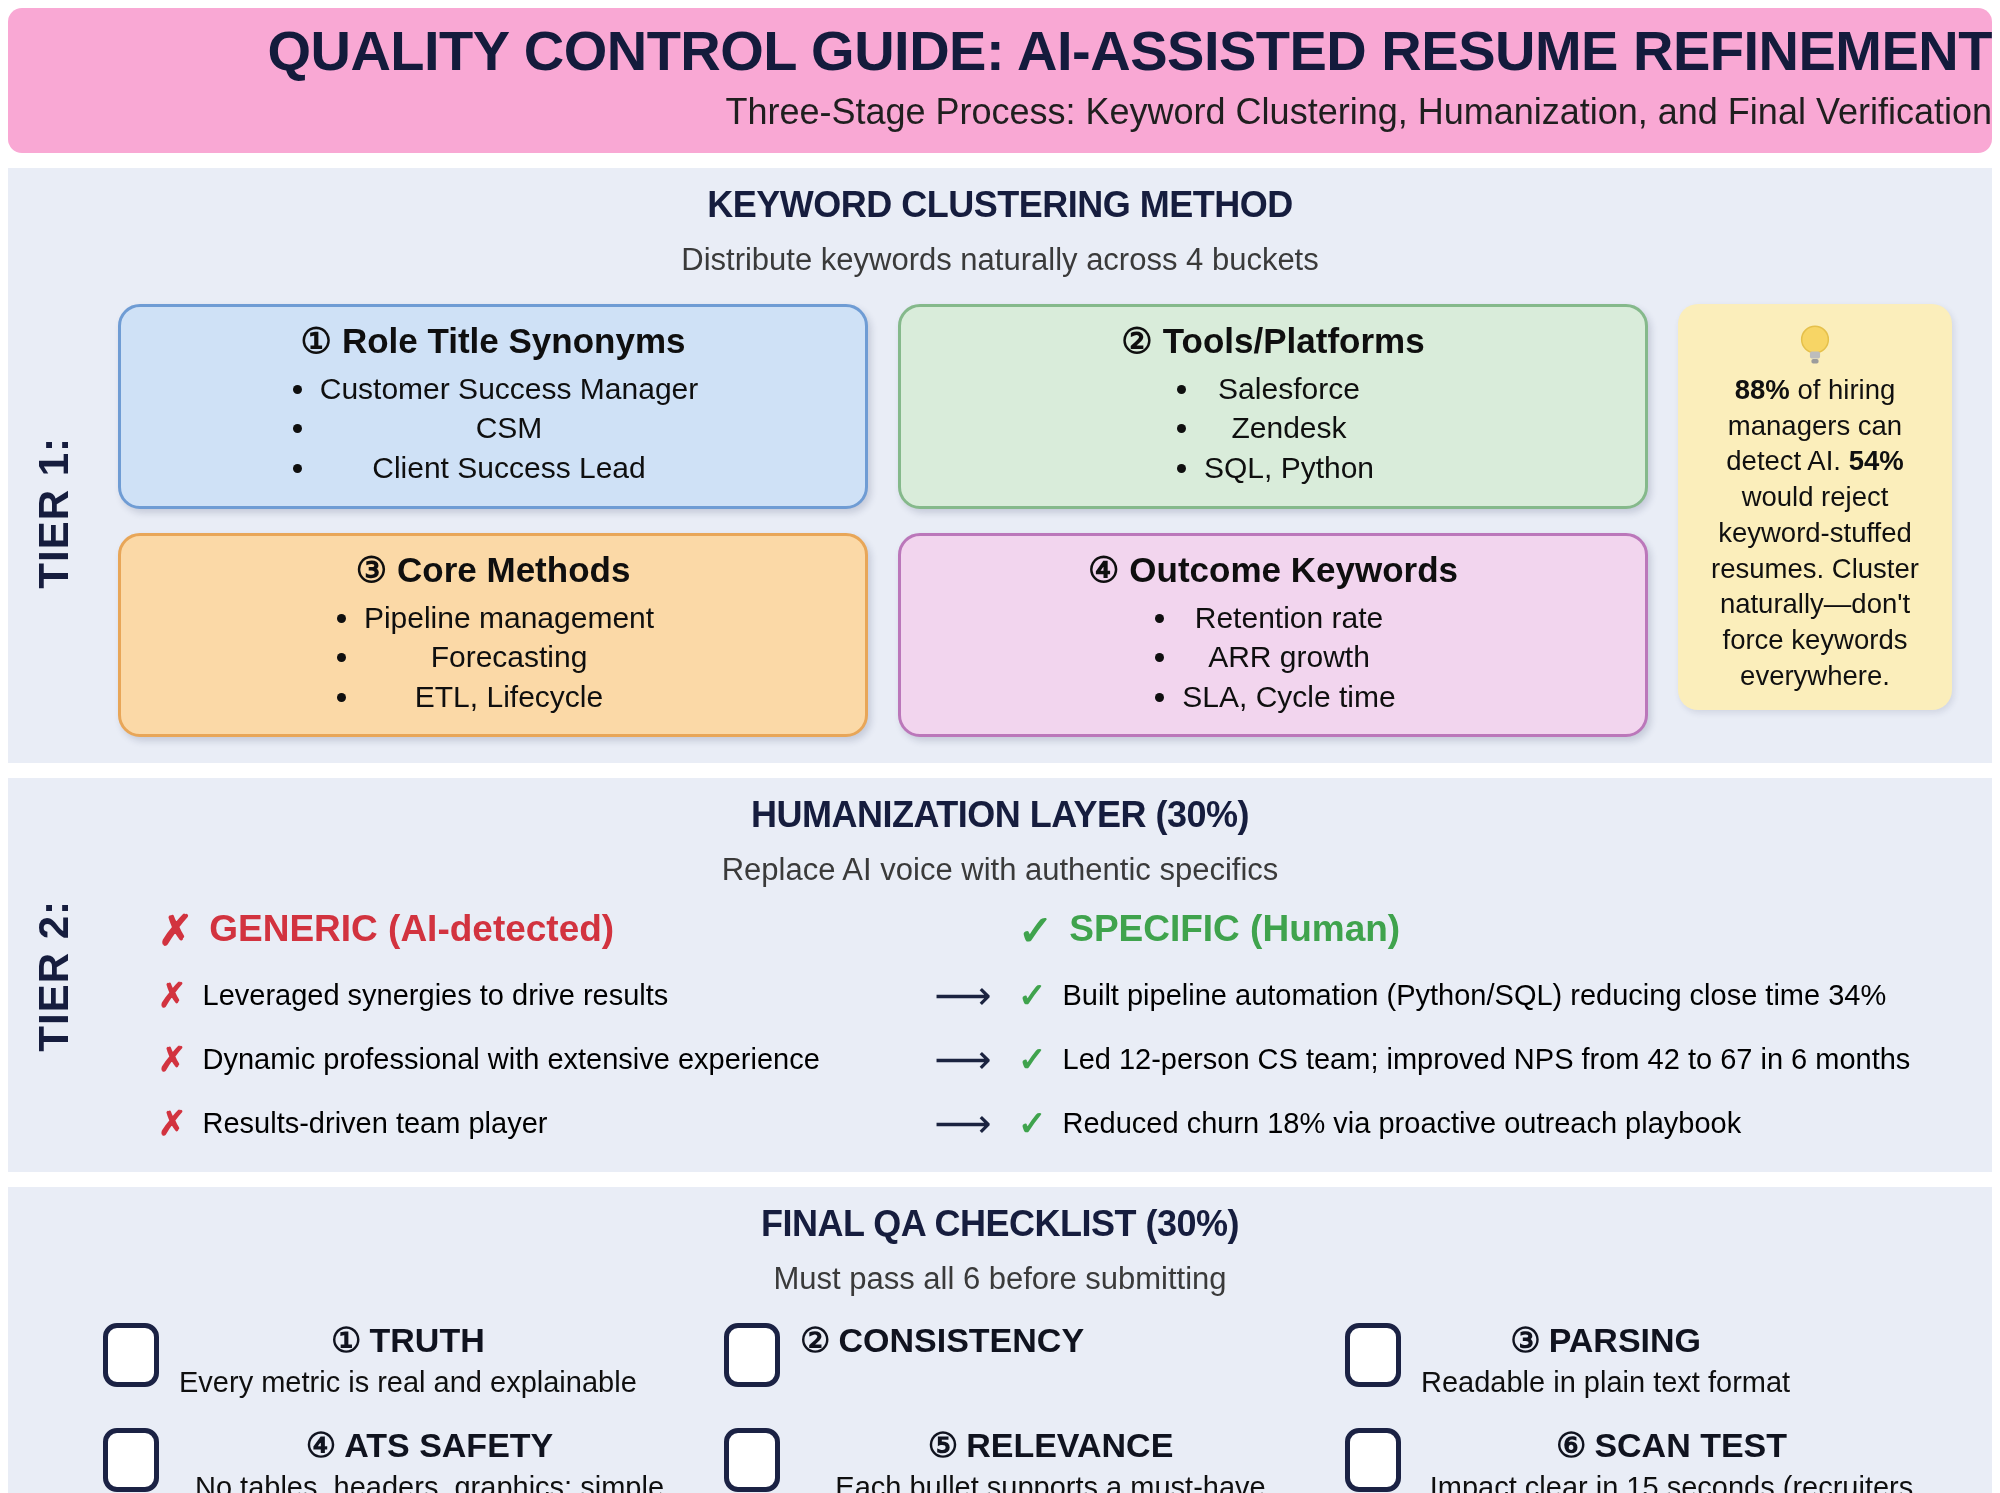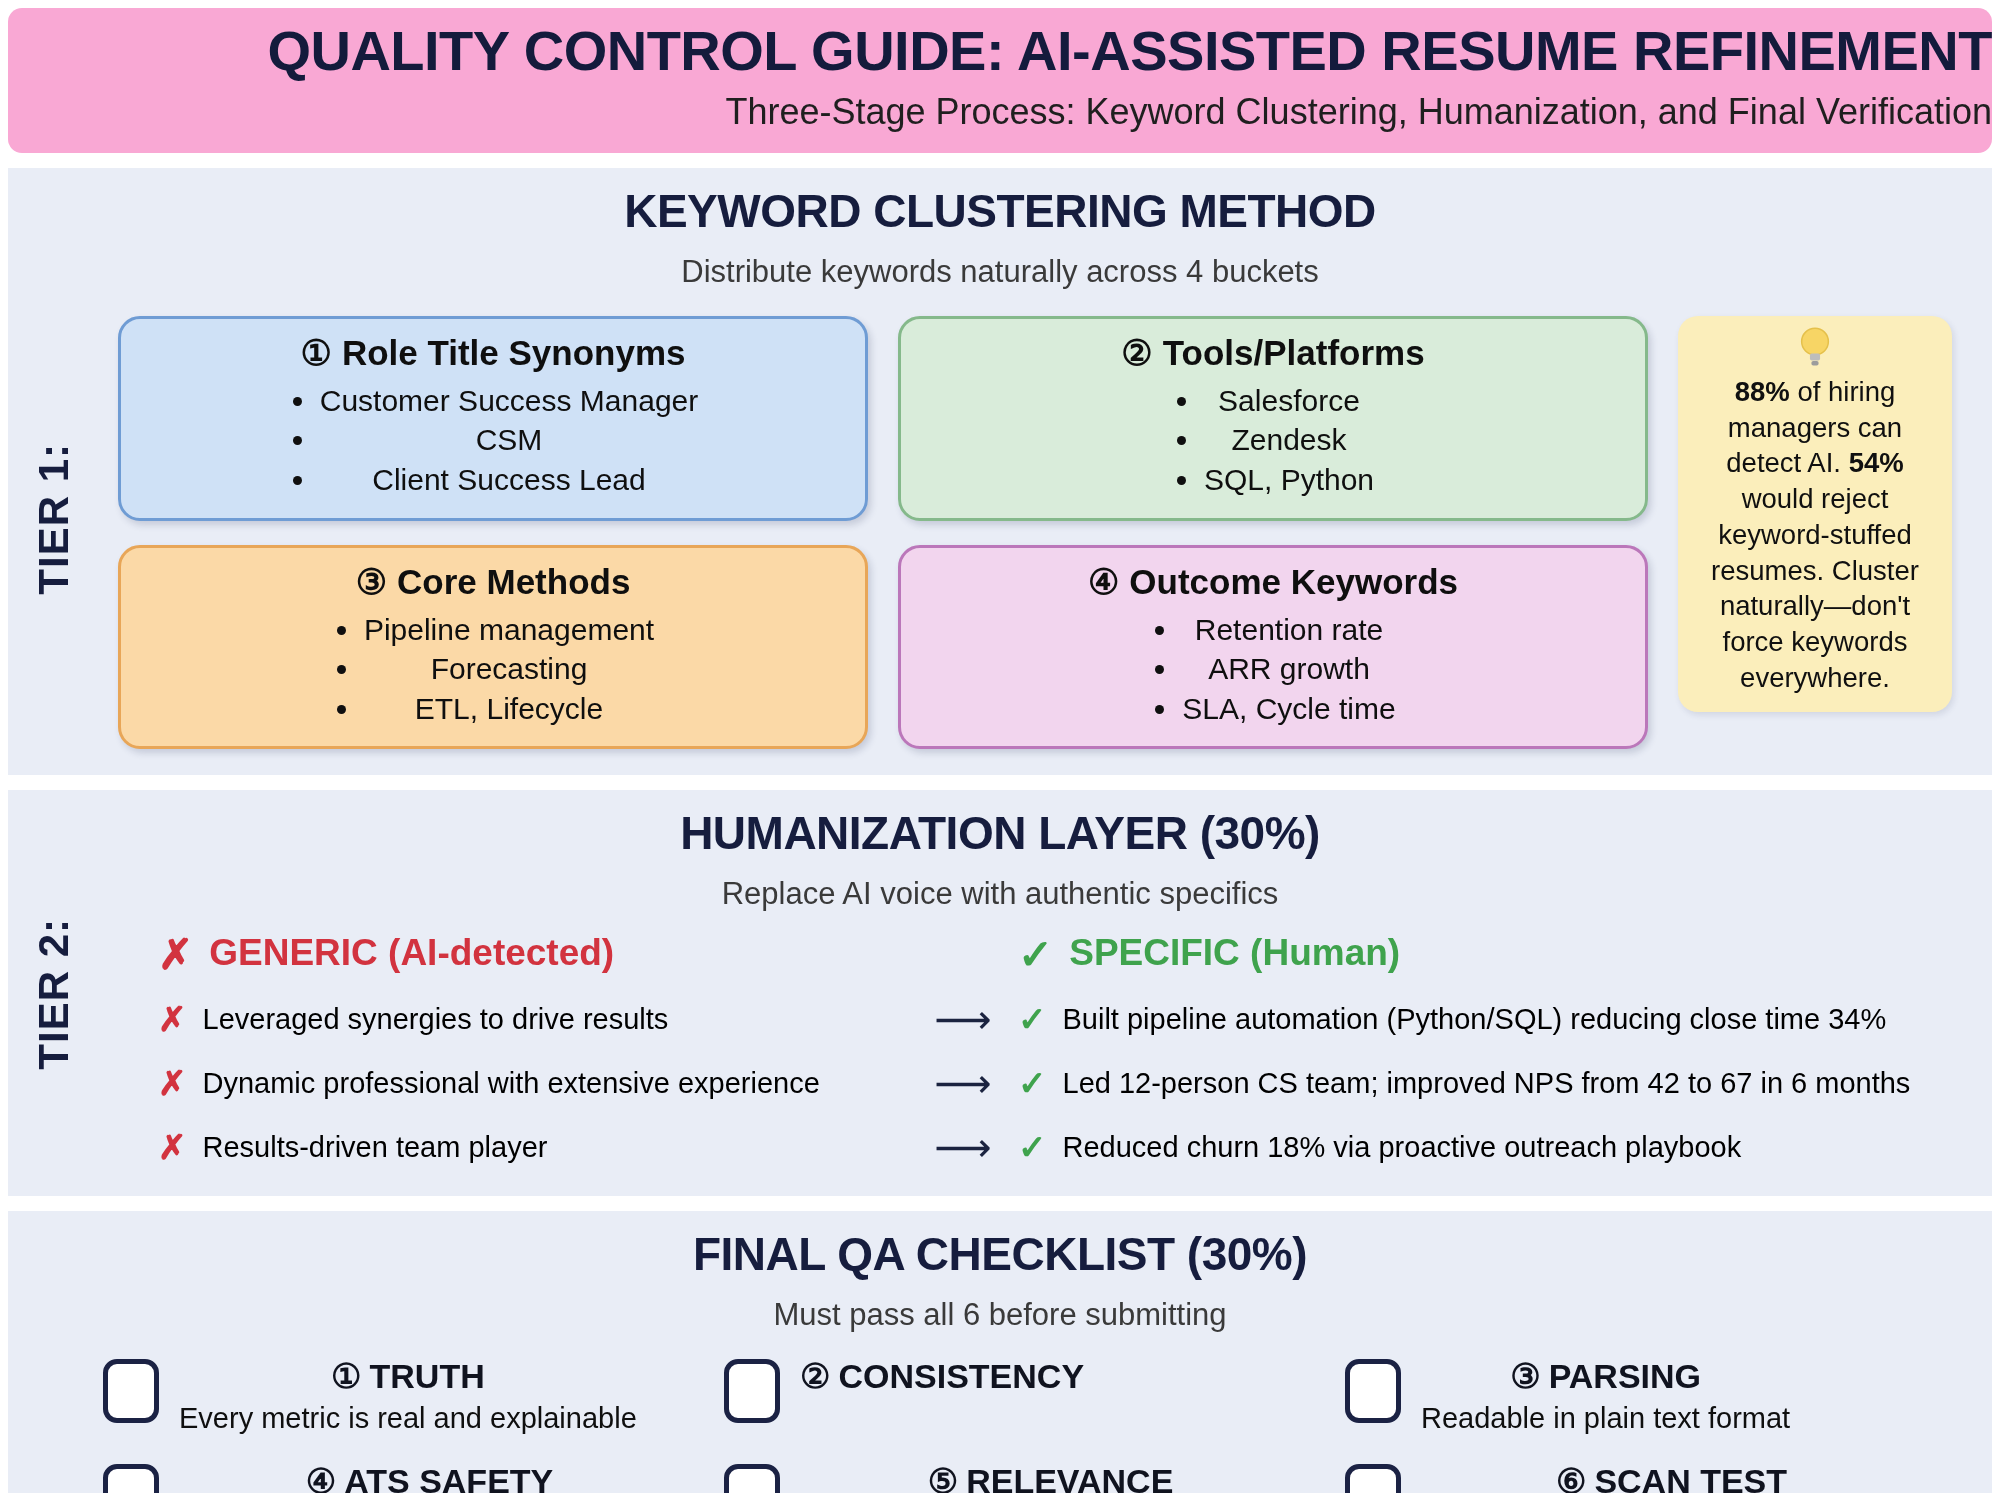--- a/index.html
+++ b/index.html
@@ -6,36 +6,36 @@
   body{font-family:"Liberation Sans",sans-serif;color:#111;}
   .canvas{width:2000px;height:1493px;background:#ffffff;display:flex;flex-direction:column;gap:15px;overflow:hidden;box-sizing:border-box;padding:8px 8px 0 8px;}
 
   
   .header-band{background:#f9a8d4;text-align:right;padding:14px 0 20px;flex:0 0 auto;border-radius:14px;}
   .main-title{font-size:56px;font-weight:700;letter-spacing:-0.5px;color:#141b3c;line-height:1.05;}
   .main-sub{font-size:36px;color:#1f1f1f;margin-top:10px;}
 
   
   .tier-band{background:#e9edf6;position:relative;flex:0 0 auto;}
-  .tier-heading{text-align:center;font-size:46px;font-weight:700;color:#161d3e;padding-top:16px;letter-spacing:-0.5px;}
+  .tier-heading{text-align:center;font-size:36px;font-weight:700;color:#161d3e;padding-top:16px;letter-spacing:-0.5px;}
   .tier-sub{text-align:center;font-size:31px;color:#3a3a3a;margin-top:16px;}
   .side-label-wrap{position:absolute;left:22px;top:110px;bottom:16px;display:flex;align-items:center;}
   .side-label-wrap.t2{top:0;bottom:0;}
   .side-label{writing-mode:vertical-rl;transform:rotate(180deg);font-size:42px;font-weight:700;color:#161d3e;letter-spacing:1px;}
 
   
   .t1-content{display:flex;gap:30px;margin:26px 40px 26px 110px;}
   .bucket-grid{display:grid;grid-template-columns:1fr 1fr;gap:24px 30px;flex:1;}
   .bucket{border-radius:22px;border:3px solid #999;padding:14px 35px 18px;box-shadow:3px 4px 7px rgba(40,50,90,.18);}
   .bucket-title{text-align:center;font-size:35px;font-weight:700;color:#0f0f0f;}
   .bucket-title .num{margin-right:10px;font-weight:700;}
   .bucket-list{margin:8px auto 0;padding-left:30px;width:max-content;text-align:center;font-size:30px;line-height:1.32;color:#0f0f0f;list-style:disc;}
   .bucket-list li{padding-left:2px;}
 
-  .tip{width:242px;flex:0 0 auto;background:#fbeebb;border-radius:20px;padding:10px 16px 16px;text-align:center;font-size:27.5px;line-height:1.3;color:#101010;box-shadow:2px 3px 6px rgba(40,50,90,.12);height:max-content;}
+  .tip{width:242px;flex:0 0 auto;background:#fbeebb;border-radius:20px;padding:20px 16px 16px;text-align:center;font-size:27.5px;line-height:1.3;color:#101010;box-shadow:2px 3px 6px rgba(40,50,90,.12);height:max-content;}
   .tip b{font-weight:700;}
   .bulb{display:block;margin:0 auto 2px;}
 
   
   .compare{display:grid;grid-template-columns:750px 110px 1fr;margin:20px 40px 26px 150px;row-gap:18px;align-items:center;}
   .cmp-head{font-size:37px;font-weight:700;white-space:nowrap;margin-bottom:4px;}
   .cmp-head.generic{color:#d2333f;}
   .cmp-head.specific{color:#3fa34d;}
   .cmp-cell{display:flex;align-items:center;gap:16px;white-space:nowrap;}
   .cmp-text{font-size:29px;color:#000000;}

